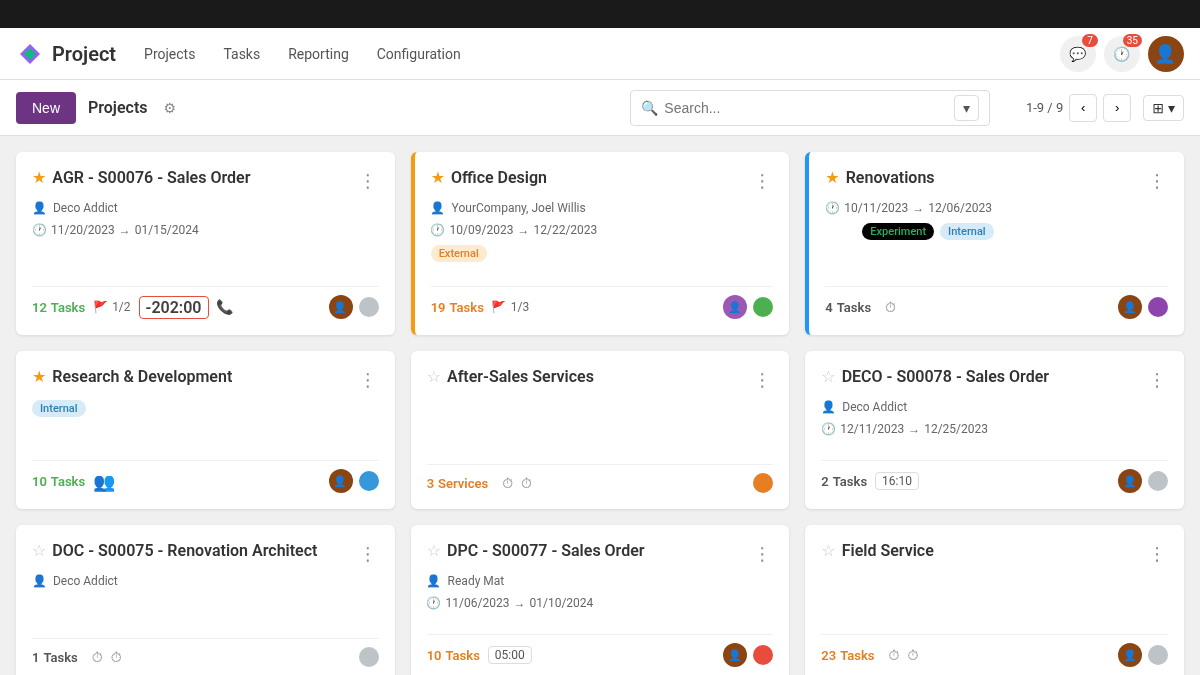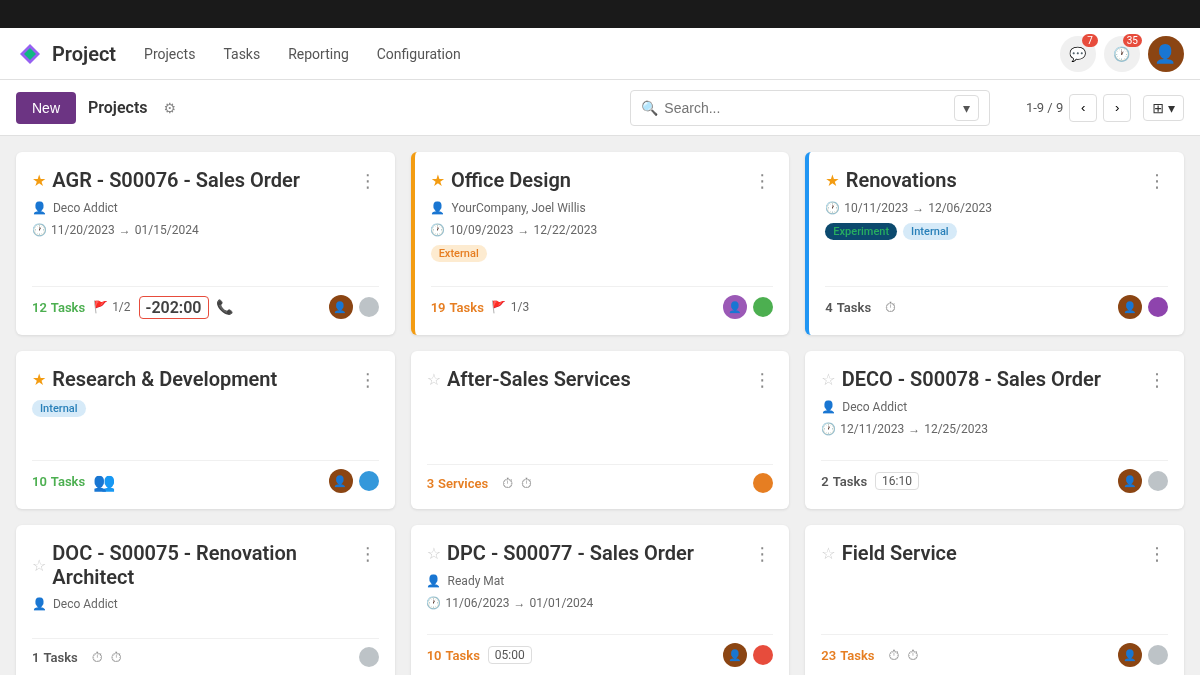--- a/index.html
+++ b/index.html
@@ -34,27 +34,27 @@
     
     .main { padding: 16px; background: #f0f0f0; min-height: calc(675px - 136px); }
     .project-grid { display: grid; grid-template-columns: repeat(3, 1fr); gap: 16px; }
     
     
     .project-card { background: #fff; border-radius: 6px; padding: 16px; box-shadow: 0 1px 3px rgba(0,0,0,0.1); position: relative; display: flex; flex-direction: column; gap: 8px; }
     .card-header { display: flex; align-items: flex-start; justify-content: space-between; }
     .card-title-row { display: flex; align-items: center; gap: 6px; flex: 1; }
     .star-icon { color: #f39c12; font-size: 16px; cursor: pointer; }
     .star-empty { color: #ccc; font-size: 16px; cursor: pointer; }
-    .card-title { font-size: 20px; font-weight: 600; color: #333; }
+    .card-title { font-size: 16px; font-weight: 600; color: #333; }
     .card-menu { color: #888; cursor: pointer; font-size: 18px; padding: 2px; }
     .card-meta { display: flex; align-items: center; gap: 6px; color: #666; font-size: 12px; }
     .card-dates { display: flex; align-items: center; gap: 4px; color: #666; font-size: 12px; }
     .tag { display: inline-block; padding: 2px 8px; border-radius: 12px; font-size: 11px; font-weight: 500; }
     .tag-external { background: #fdebd0; color: #e67e22; }
-    .tag-experiment { background: #0c4a6e; color: #27ae60; }
+    .tag-experiment { background: #000000; color: #27ae60; margin-left: 37px; }
     .tag-internal { background: #d6eaf8; color: #2980b9; }
     .card-footer { display: flex; align-items: center; justify-content: space-between; margin-top: 8px; padding-top: 8px; border-top: 1px solid #f0f0f0; }
     .task-count { font-size: 13px; font-weight: 600; color: #4caf50; display: flex; align-items: center; gap: 4px; }
     .footer-icons { display: flex; align-items: center; gap: 6px; }
     .avatar-sm { width: 24px; height: 24px; border-radius: 50%; display: flex; align-items: center; justify-content: center; font-size: 12px; }
     .dot { width: 20px; height: 20px; border-radius: 50%; display: inline-block; }
     .time-badge { border: 1px solid #e74c3c; color: #404040; border-radius: 4px; padding: 1px 6px; font-size: 16px; font-weight: 600; }
     .time-badge-neutral { border: 1px solid #ddd; color: #555; border-radius: 4px; padding: 1px 6px; font-size: 12px; }
     .milestones { display: flex; align-items: center; gap: 4px; color: #666; font-size: 12px; }
     .clock-icon { color: #888; cursor: pointer; }
@@ -359,21 +359,21 @@
       <span class="card-menu">⋮</span>
     </div>
     <div class="card-meta">
       <span style="color:#888;">👤</span>
       <span>Ready Mat</span>
     </div>
         <div class="card-dates">
       <span style="color:#888;">🕐</span>
       <span>11/06/2023</span>
       <span>→</span>
-      <span>01/01/2024</span>
+      <span>01/10/2024</span>
     </div>
 
     <div style="flex:1;"></div>
     <div class="card-footer">
       <div style="display:flex;align-items:center;gap:8px;">
         <div class="task-count" style="color:#e67e22">
     <span>10</span>
     <span>Tasks</span>
   </div>
 

